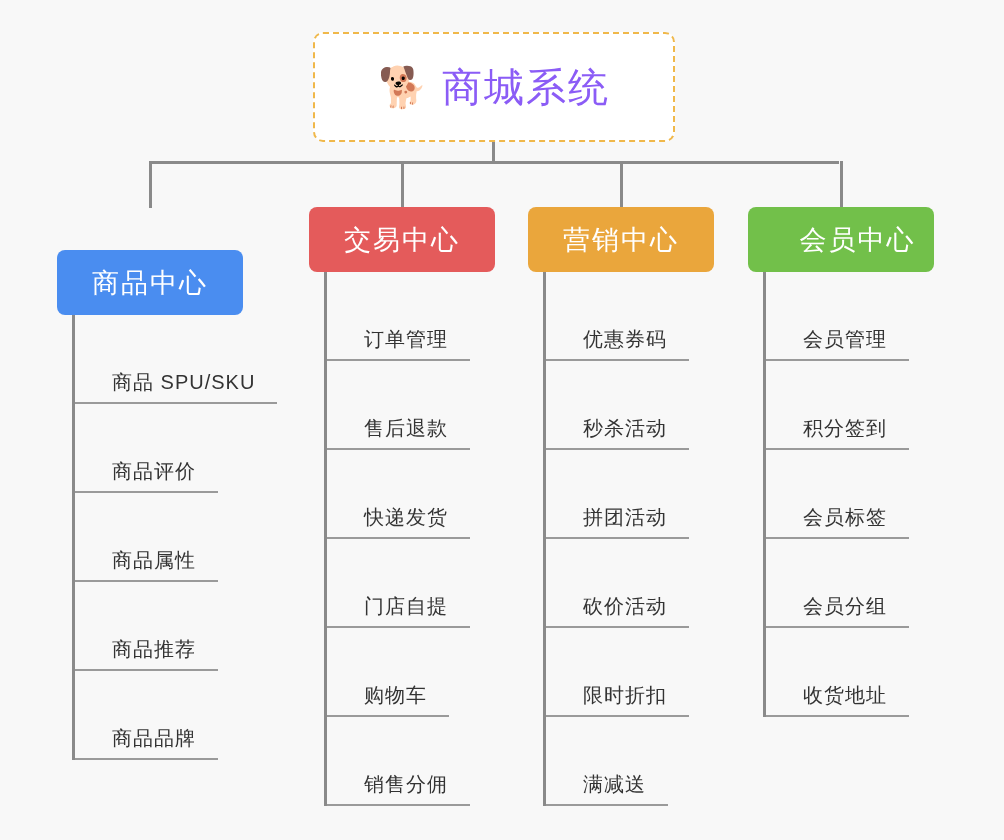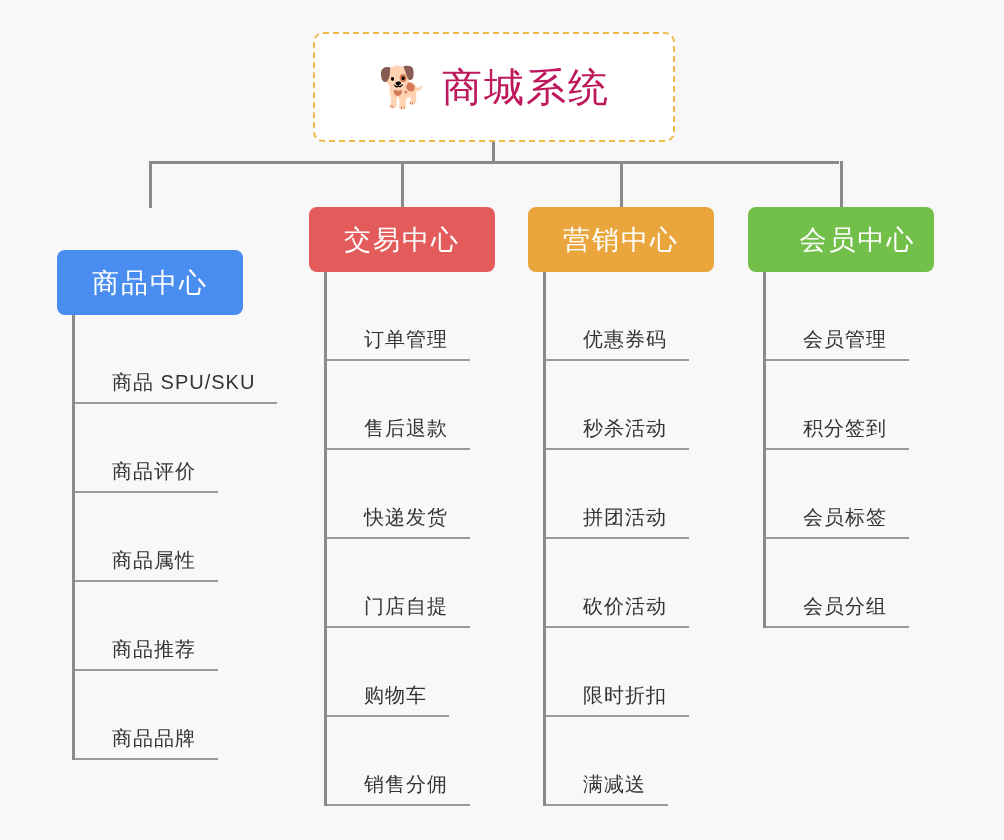--- a/index.html
+++ b/index.html
@@ -37,21 +37,21 @@
     justify-content: center;
     gap: 14px;
   }
   .root-emoji {
     font-size: 40px;
     line-height: 1;
     display: block;
   }
   .root-title {
     font-size: 40px;
-    color: #be185d;
+    color: #8b5cf6;
     letter-spacing: 2px;
     white-space: nowrap;
     font-weight: 400;
   }
 
   
   .conn {
     position: absolute;
     background: #8a8a8a;
   }
@@ -220,17 +220,20 @@
           </div>
           <div class="leaf">
             <span class="leaf-inner">积分签到</span>
           </div>
           <div class="leaf">
             <span class="leaf-inner">会员标签</span>
           </div>
           <div class="leaf">
             <span class="leaf-inner">会员分组</span>
           </div>
+          <div class="leaf">
+            <span class="leaf-inner">收货地址</span>
+          </div>
         </div>
       </div>
     </div>
 
 </div>
 
 </body></html>

